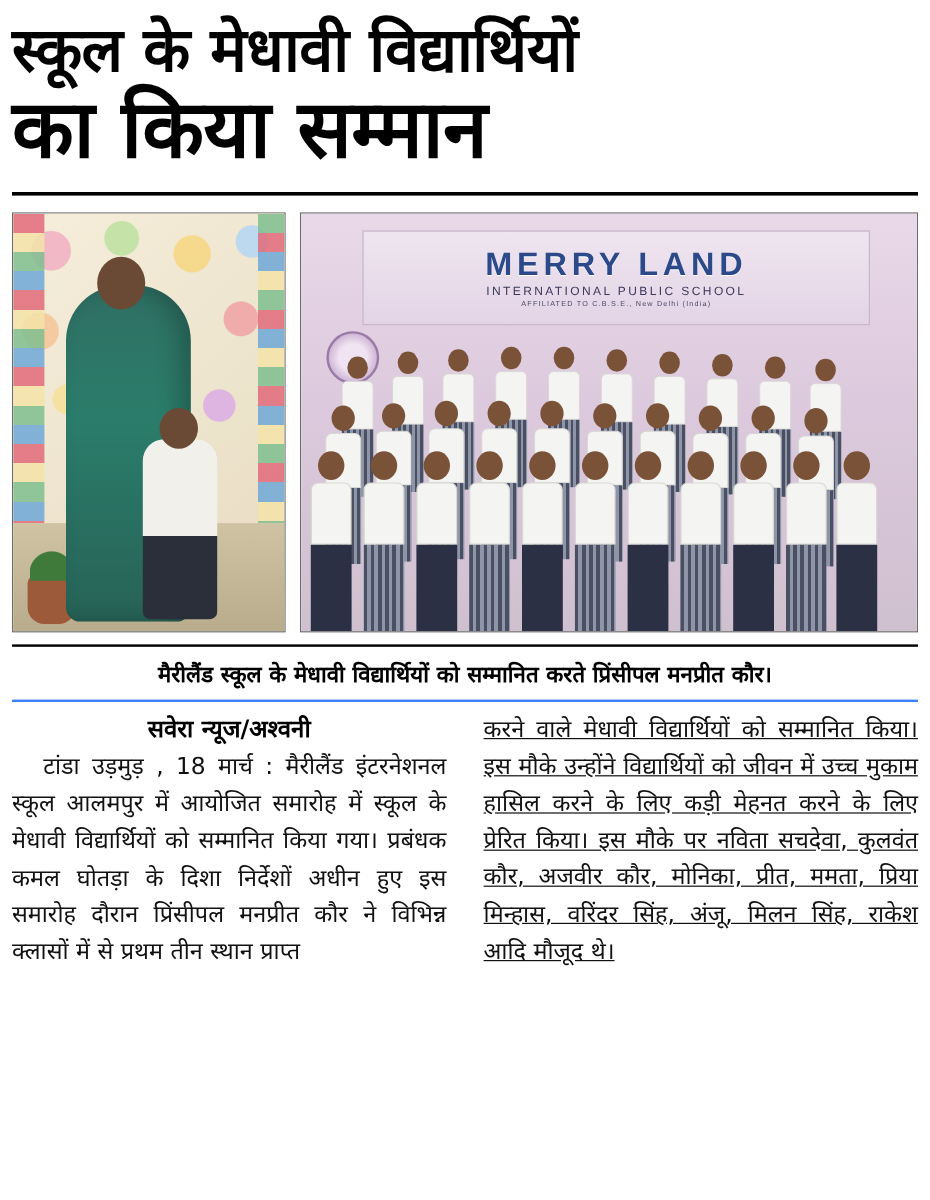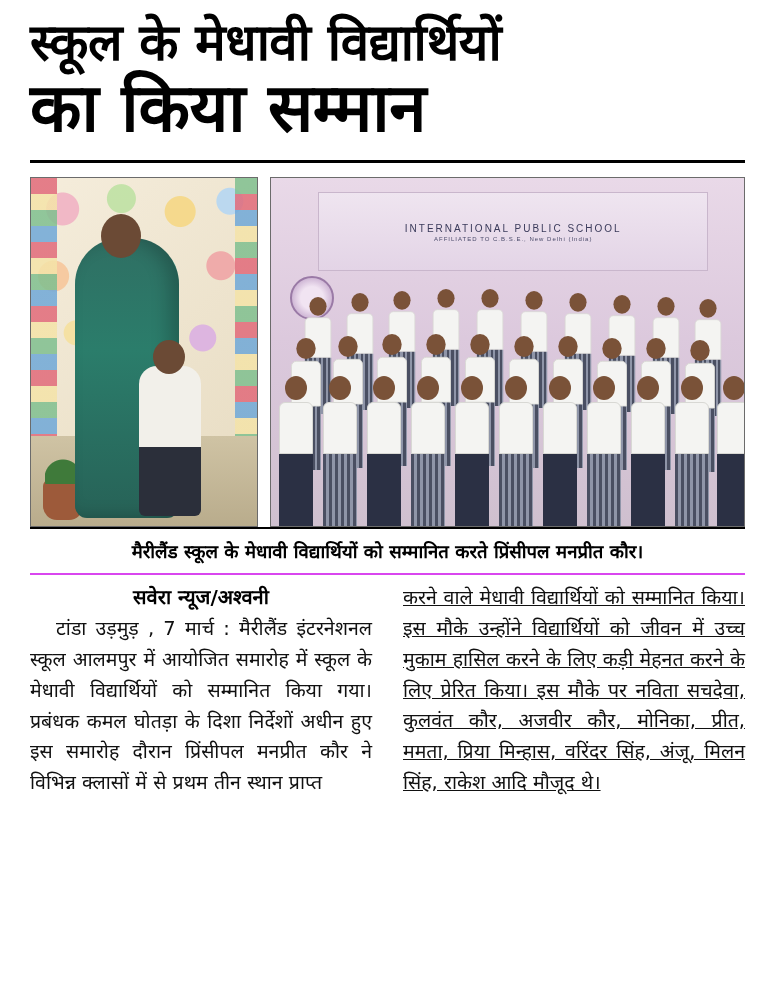--- a/index.html
+++ b/index.html
@@ -13,21 +13,21 @@
     font-family: "Liberation Serif", serif;
     color: #111111;
     overflow: hidden;
     position: relative;
   }
   .page {
     width: 775px;
     height: 1000px;
     position: relative;
     box-sizing: border-box;
-    padding: 0 30px;
+    padding: 0 10px;
   }
 
   
   .headline {
     font-family: "DejaVu Sans", sans-serif;
     font-weight: bold;
     color: #000000;
     line-height: 1.12;
     letter-spacing: -0.5px;
     padding-top: 14px;
@@ -171,22 +171,23 @@
   .kid .pants {
     width: 34px; height: 72px;
     background: repeating-linear-gradient(90deg,#4a4f62 0 3px,#8f95a8 3px 6px);
   }
   .kid.dark .pants { background: #2b3044; }
   .kid.row2 { transform: scale(.88); transform-origin: bottom center; }
   .kid.row3 { transform: scale(.78); transform-origin: bottom center; }
 
   
   .caption-band {
+    margin-top: 10px;
     border-top: 2px solid #000;
-    border-bottom: 2px solid #d946ef;
+    border-bottom: 2px solid #3b82f6;
     padding: 9px 2px 10px;
     text-align: center;
   }
   .caption-text {
     font-family: "DejaVu Sans", sans-serif;
     font-weight: bold;
     font-size: 18.5px;
     color: #000;
     white-space: nowrap;
   }
@@ -246,20 +247,21 @@
       <div class="pl-plant"></div>
       <div class="pl-lady"></div>
       <div class="pl-lady-head"></div>
       <div class="pl-child"></div>
       <div class="pl-child-head"></div>
     </div>
 
     <div class="photo photo-right">
       <div class="pr-bg"></div>
       <div class="pr-banner">
+        <div class="b1">MERRY LAND</div>
         <div class="b2">INTERNATIONAL PUBLIC SCHOOL</div>
         <div class="b3">AFFILIATED TO C.B.S.E., New Delhi (India)</div>
       </div>
       <div class="pr-logo"></div>
       <div class="kids">
         <div class="kid row3" style="left:30px;bottom:112px">
             <div class="head"></div>
             <div class="shirt"></div>
             <div class="pants"></div>
           </div>
@@ -420,20 +422,20 @@
 
   </div>
 
   <div class="caption-band">
     <div class="caption-text">मैरीलैंड स्कूल के मेधावी विद्यार्थियों को सम्मानित करते प्रिंसीपल मनप्रीत कौर।</div>
   </div>
 
   <div class="body-cols">
     <div class="col col-left">
       <div class="byline">सवेरा न्यूज/अश्वनी</div>
-      <div class="para indent">टांडा उड़मुड़ , 7 मार्च : मैरीलैंड इंटरनेशनल स्कूल आलमपुर में आयोजित समारोह में स्कूल के मेधावी विद्यार्थियों को सम्मानित किया गया। प्रबंधक कमल घोतड़ा के दिशा निर्देशों अधीन हुए इस समारोह दौरान प्रिंसीपल मनप्रीत कौर ने विभिन्न क्लासों में से प्रथम तीन स्थान प्राप्त</div>
+      <div class="para indent">टांडा उड़मुड़ , 18 मार्च : मैरीलैंड इंटरनेशनल स्कूल आलमपुर में आयोजित समारोह में स्कूल के मेधावी विद्यार्थियों को सम्मानित किया गया। प्रबंधक कमल घोतड़ा के दिशा निर्देशों अधीन हुए इस समारोह दौरान प्रिंसीपल मनप्रीत कौर ने विभिन्न क्लासों में से प्रथम तीन स्थान प्राप्त</div>
     </div>
     <div class="col col-right">
       <div class="para">करने वाले मेधावी विद्यार्थियों को सम्मानित किया। इस मौके उन्होंने विद्यार्थियों को जीवन में उच्च मुकाम हासिल करने के लिए कड़ी मेहनत करने के लिए प्रेरित किया। इस मौके पर नविता सचदेवा, कुलवंत कौर, अजवीर कौर, मोनिका, प्रीत, ममता, प्रिया मिन्हास, वरिंदर सिंह, अंजू, मिलन सिंह, राकेश आदि मौजूद थे।</div>
     </div>
   </div>
 
 </div>
 
 </body></html>

